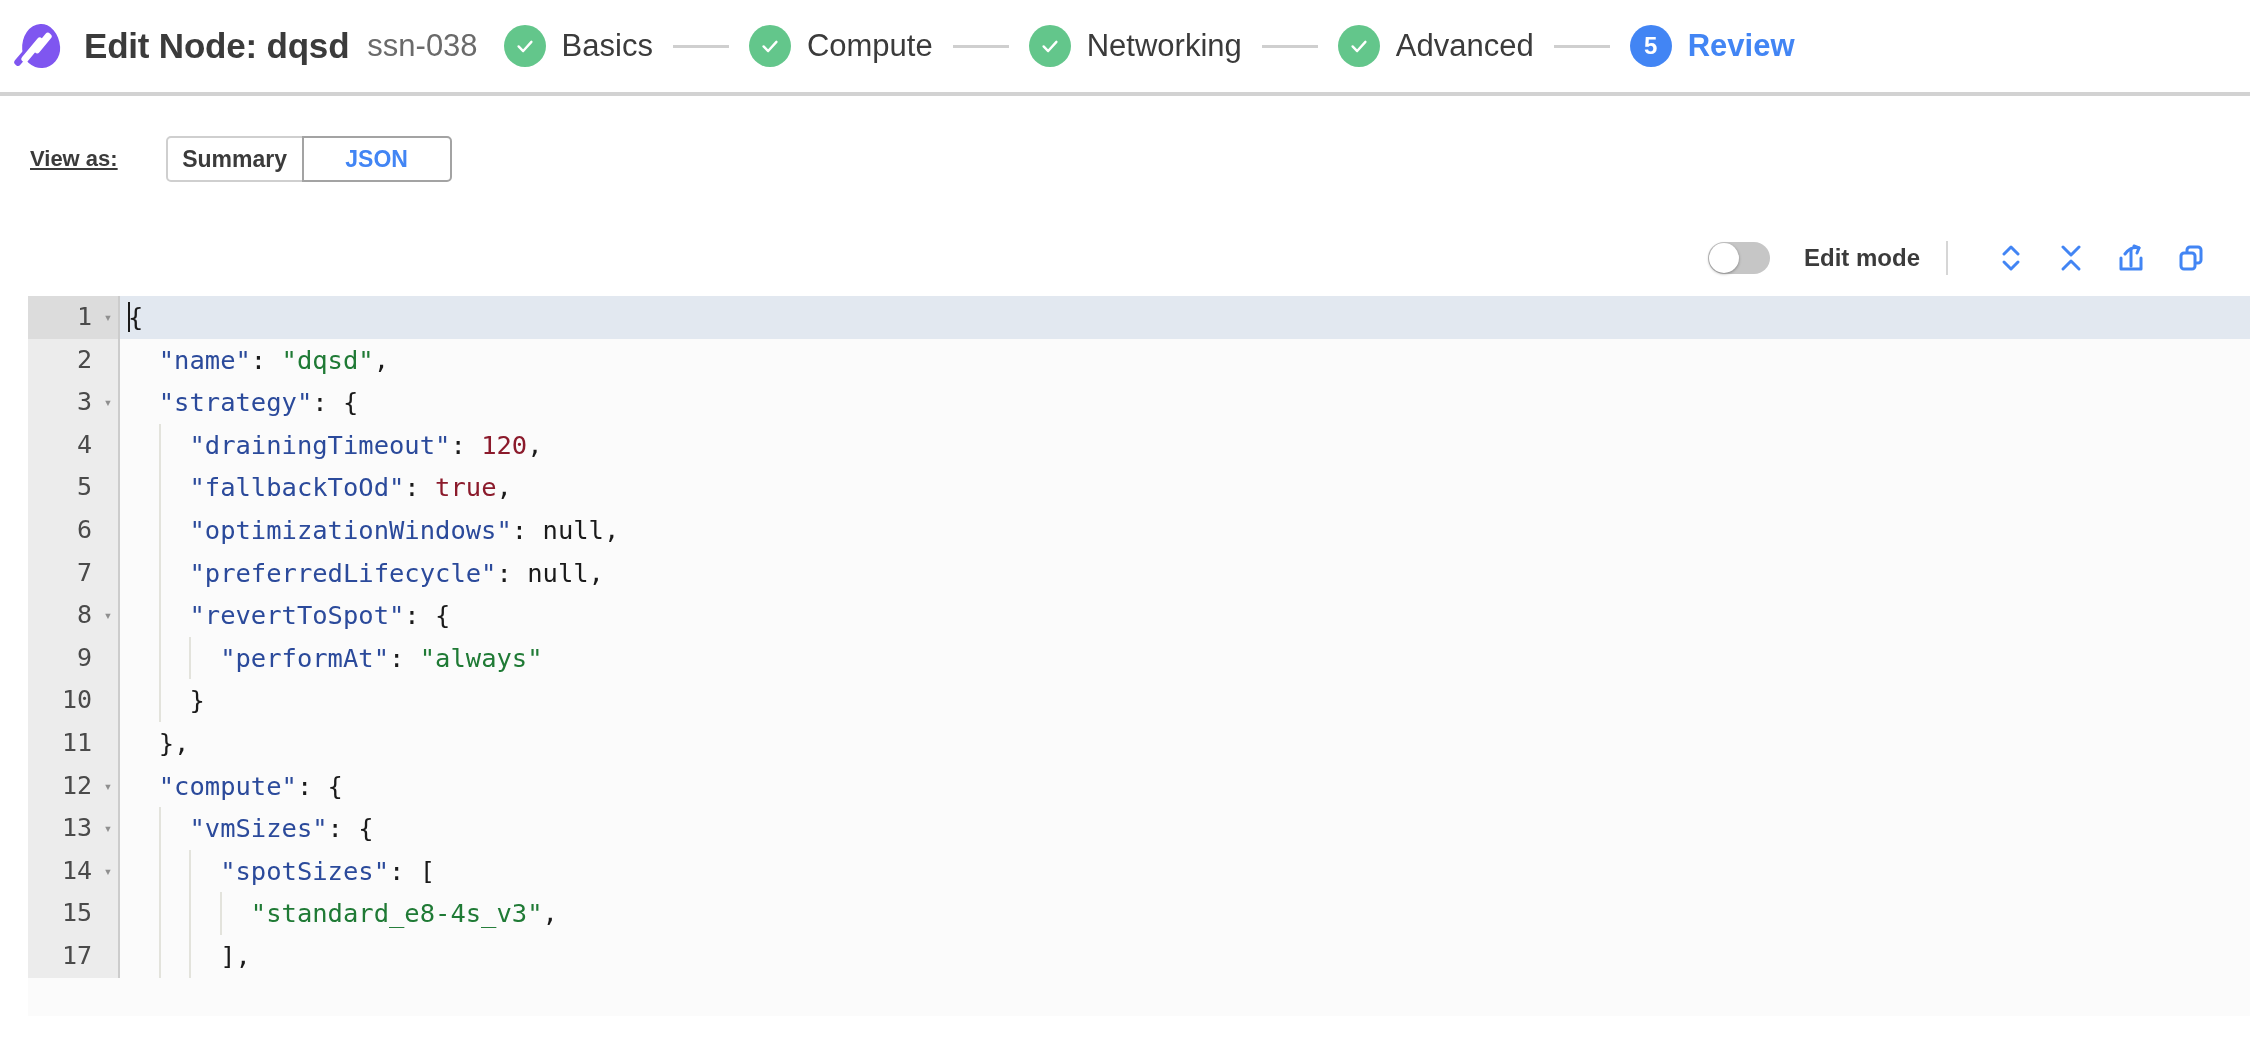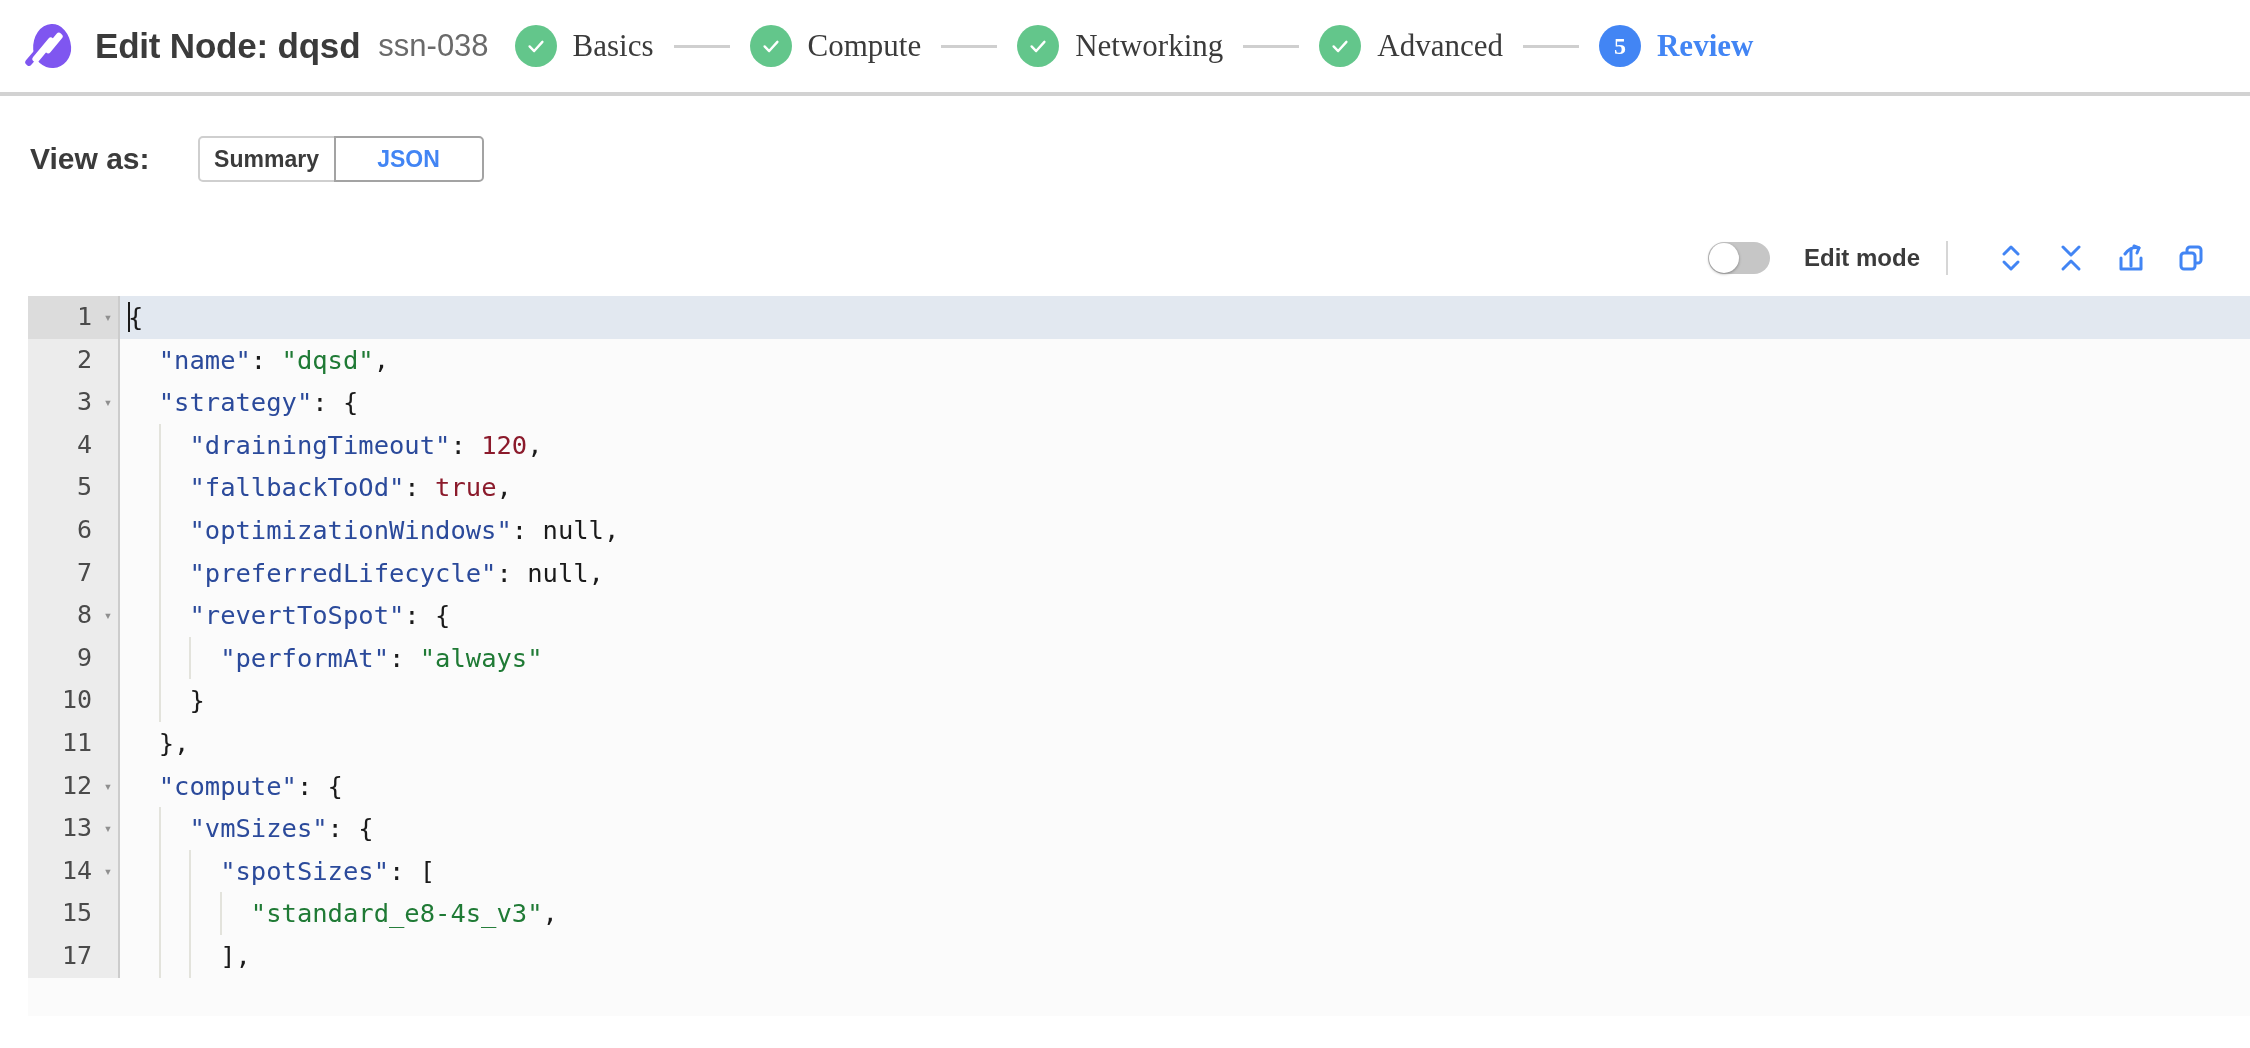--- a/index.html
+++ b/index.html
@@ -17,21 +17,21 @@
   }
 
   
   .header {
     position: relative;
     height: 96px;
     display: flex;
     align-items: center;
     border-bottom: 4px solid #d2d2d2;
     box-sizing: border-box;
-    padding-left: 27px;
+    padding-left: 16px;
     overflow: hidden;
     white-space: nowrap;
   }
   .logo {
     width: 46px;
     height: 46px;
     flex: 0 0 46px;
     position: relative;
     margin-right: 22px;
   }
@@ -78,21 +78,20 @@
     line-height: 40px;
     height: 40px;
   }
 
   
   .stepper {
     display: flex;
     align-items: center;
     margin-left: 26px;
     flex: 1 1 auto;
-    font-family: Liberation Serif, serif;
   }
   .step {
     display: flex;
     align-items: center;
   }
   .step-circle {
     width: 42px;
     height: 42px;
     border-radius: 50%;
     display: flex;
@@ -131,24 +130,25 @@
     flex: 0 0 56px;
   }
 
   
   .viewas-row {
     display: flex;
     align-items: center;
     padding: 40px 0 0 30px;
   }
   .viewas-label {
-    font-size: 30px;
+    font-size: 22px;
     font-weight: bold;
     color: #3b3b3b;
     margin-right: 48px;
+    text-decoration: underline;
   }
   .segmented {
     display: flex;
     align-items: center;
   }
   .seg {
     height: 46px;
     min-width: 138px;
     display: flex;
     align-items: center;

